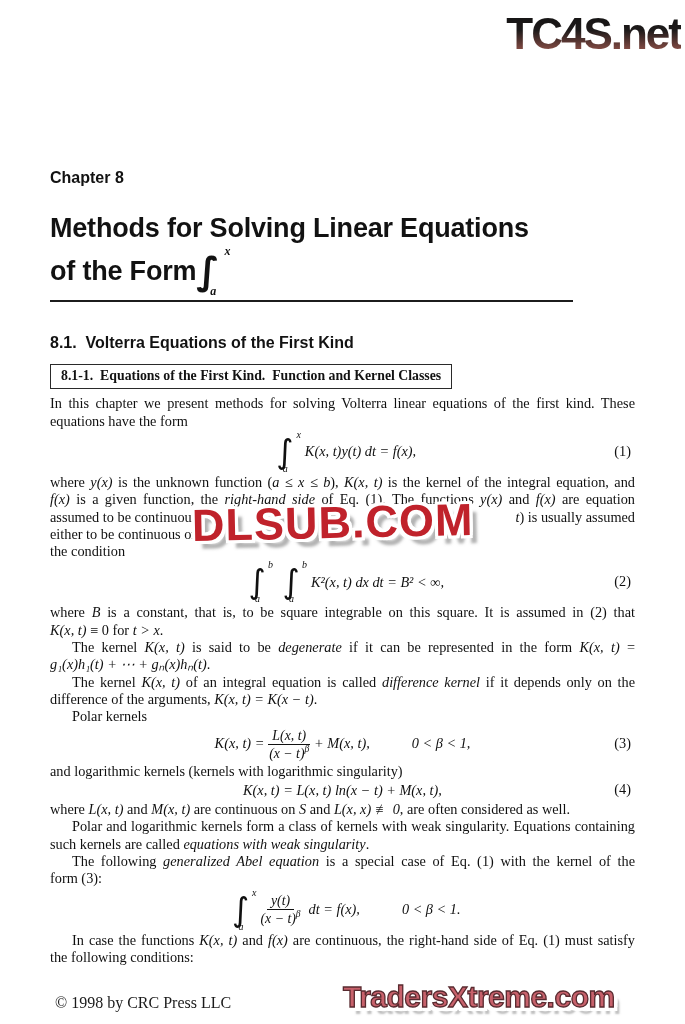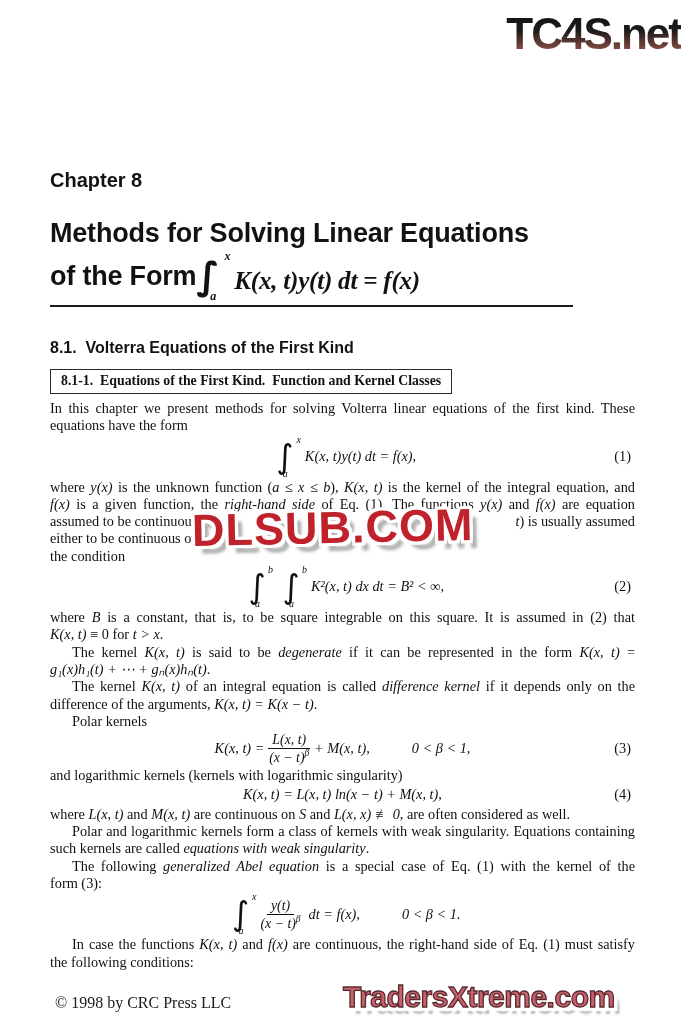--- a/index.html
+++ b/index.html
@@ -39,21 +39,21 @@
     font-size: 30px; line-height: 1; letter-spacing: -0.5px;
     color: #c7616b; -webkit-text-stroke: 1.3px #582a2f; white-space: nowrap;
     text-shadow:
       -4px -4px 0 #fff, 0 -4px 0 #fff, 4px -4px 0 #fff,
       -4px 0 0 #fff, 4px 0 0 #fff,
       -4px 4px 0 #fff, 0 4px 0 #fff, 4px 4px 0 #fff,
       6px 7px 2px rgba(125,125,125,0.5);
   }
   
   .flow { position: absolute; left: 50px; top: 161px; width: 585px; }
-  .chapter { font-family: "Liberation Sans", sans-serif; font-weight: bold; font-size: 20px; line-height: 1.15; }
+  .chapter { font-family: "Liberation Sans", sans-serif; font-weight: bold; font-size: 16px; line-height: 1.15; }
   .title { margin-top: 22px; font-family: "Liberation Sans", sans-serif; font-weight: bold; font-size: 27px; line-height: 39px; letter-spacing: -0.2px; }
   .tmath { font-family: "Liberation Serif", serif; font-style: italic; font-weight: bold; font-size: 25px; }
   .rule { border-top: 2px solid #1c1c1c; width: 523px; margin-top: 5px; }
   .sec-h { margin-top: 32px; font-family: "Liberation Sans", sans-serif; font-weight: bold; font-size: 16px; white-space: pre-wrap; }
   .sub-box { display: inline-block; margin-top: 12px; border: 1.5px solid #2a2a2a; padding: 3px 10px 4px 10px; font-weight: bold; font-size: 13.8px; white-space: pre-wrap; }
   .body { margin-top: 6px; font-size: 14.3px; line-height: 17.3px; color: #101010; }
   .para { position: relative; }
   .jline { text-align: justify; text-align-last: justify; }
   .ind { text-indent: 22px; }
   .sline { display: flex; justify-content: space-between; }
@@ -91,21 +91,21 @@
 
   <div class="flow">
 
     <div class="chapter">Chapter 8</div>
 
     <div class="title">
       <div>Methods for Solving Linear Equations</div>
       <div class="l2">
         <span>of the Form </span>
         <span class="tmath">
-          <span class="int tint"><span class="sym">∫</span><span class="lt">x</span><span class="lb">a</span></span><span class="mbody">K(x, t)y(t) dt = f(x)</span>
+          <span class="int tint"><span class="sym">∫</span><span class="lt">x</span><span class="lb">a</span></span>
         </span>
       </div>
       <div class="rule"></div>
     </div>
 
     <div class="sec-h">8.1.  Volterra Equations of the First Kind</div>
 
     <div class="sub-box">8.1-1.  Equations of the First Kind.  Function and Kernel Classes</div>
 
     <div class="body">

